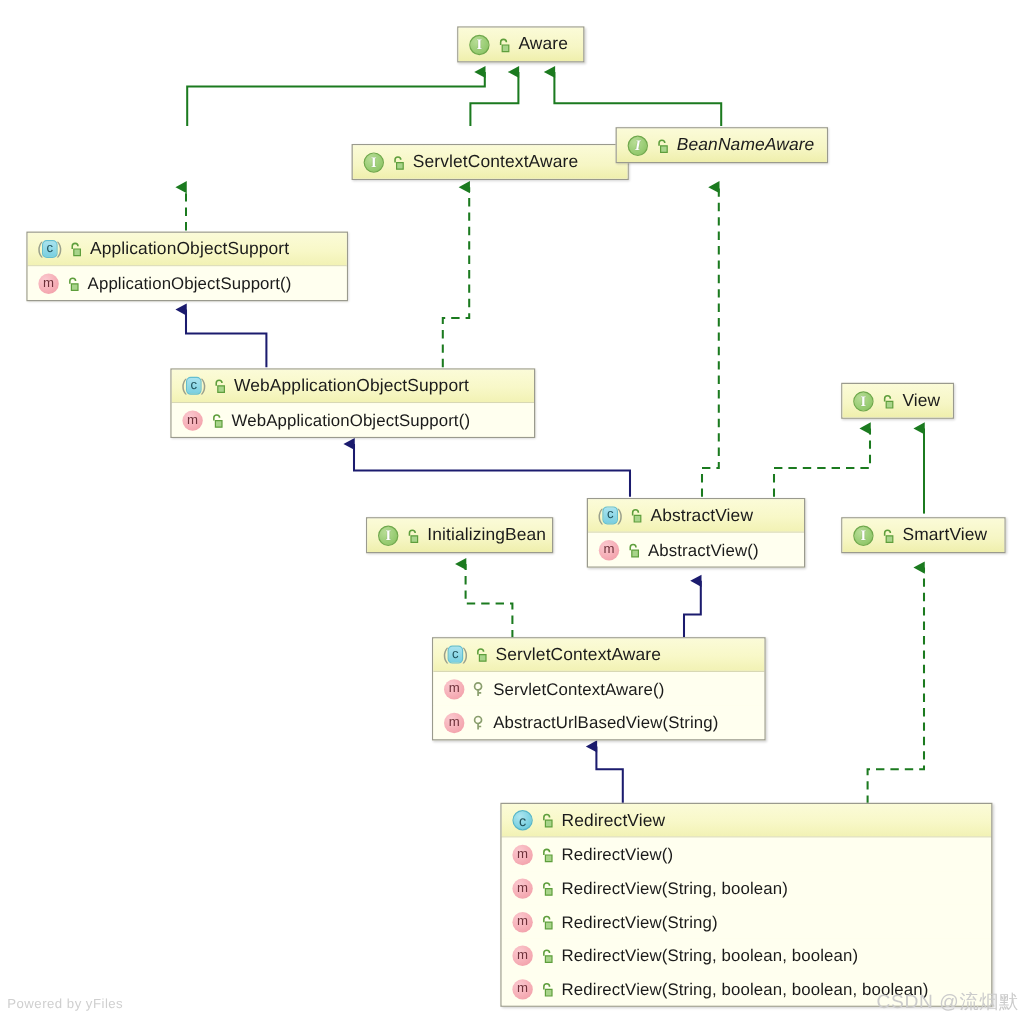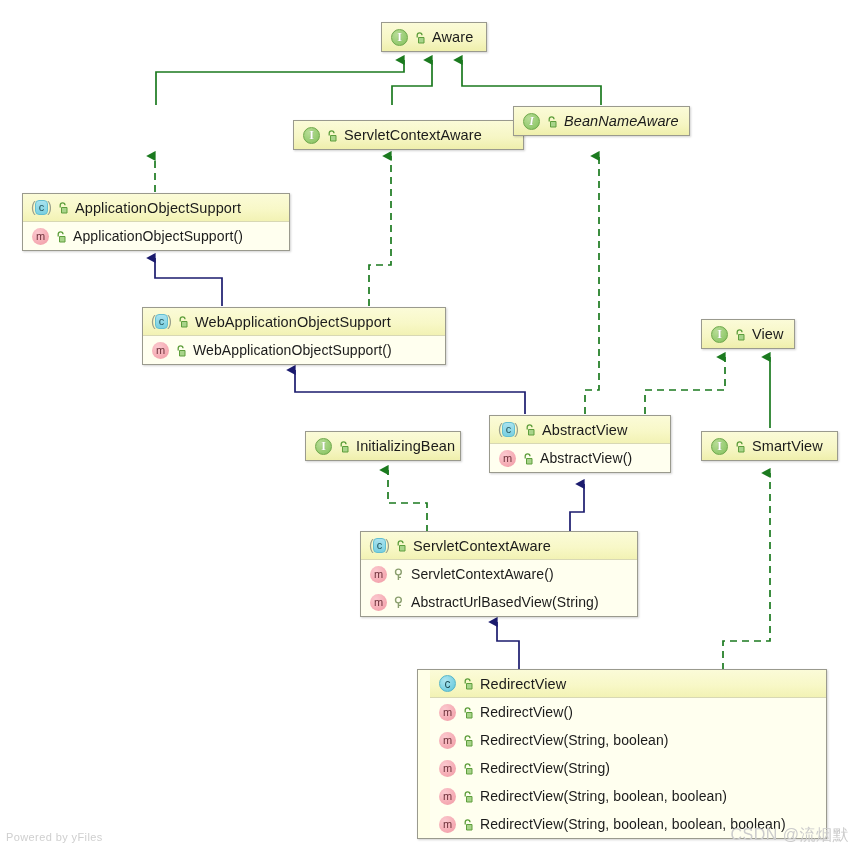--- a/index.html
+++ b/index.html
@@ -422,21 +422,21 @@
       <span class="vis protected">
         <svg width="13" height="15" viewBox="0 0 13 15">
             <circle cx="6.4" cy="5" r="2.9" fill="none" stroke="#8a9e6e" stroke-width="1.4"></circle>
             <path d="M6.4 7.9v5.1M6.4 10.4h2.6" stroke="#8a9e6e" stroke-width="1.4" fill="none"></path>
           </svg>
       </span>
       <span class="lbl">AbstractUrlBasedView(String)</span>
     </div>
   </div>
 
-  <div class="node has-members" style="left:417px; top:669px; width:410px;padding-left:12px;">
+  <div class="node has-members" style="left:417px; top:669px; width:410px;">
     <div class="row title">
       <span class="ico class-icon"></span>
       <span class="vis public">
         <svg width="13" height="15" viewBox="0 0 13 15">
             <path d="M5.5 7.5h5.5v5.5H5.5z" fill="#a8d48a" stroke="#5e9e3c" stroke-width="1"></path>
             <path d="M4.2 7.5V5.2a2.4 2.4 0 0 1 4.8 0" fill="none" stroke="#5e9e3c" stroke-width="1.3"></path>
           </svg>
       </span>
       <span class="lbl">RedirectView</span>
     </div>

